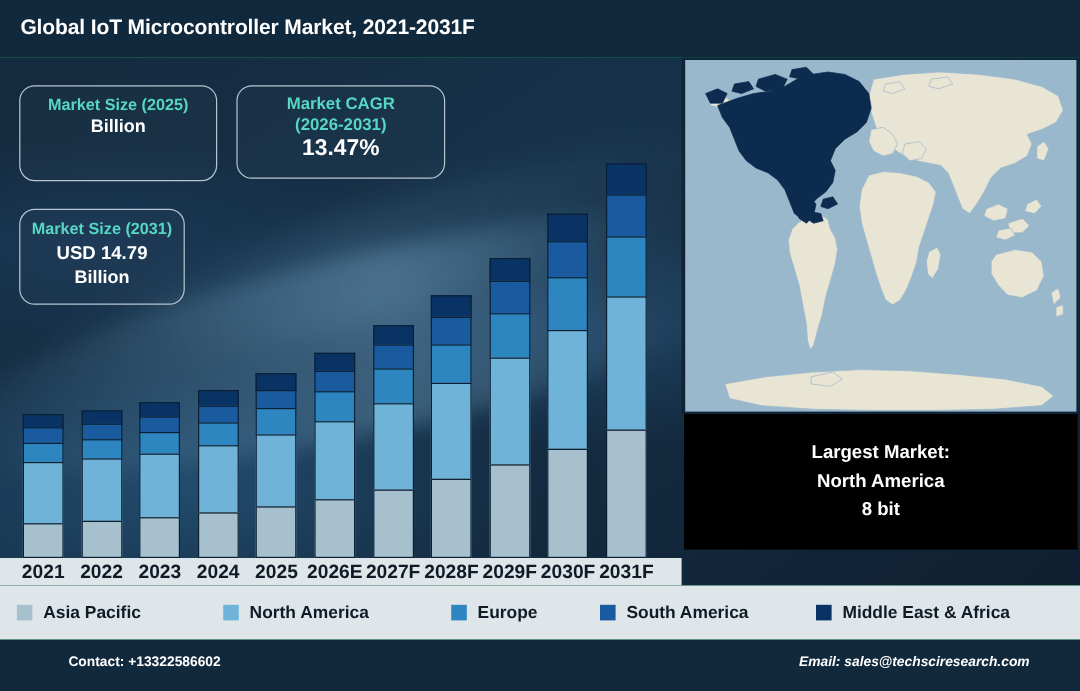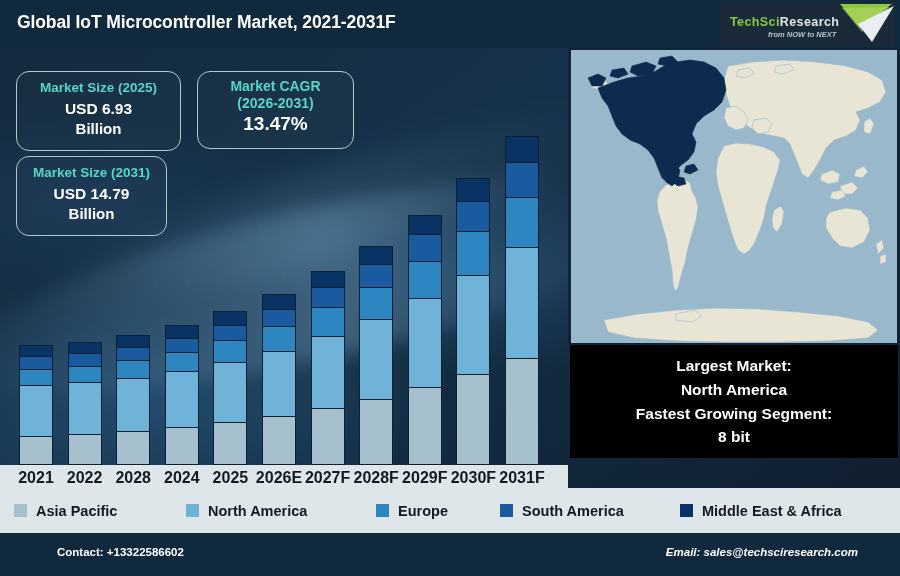--- a/index.html
+++ b/index.html
@@ -92,22 +92,22 @@
   
   .card {
     position: absolute;
     border: 1px solid #b8c6d2;
     border-radius: 13px;
     background: rgba(255,255,255,0.02);
     text-align: center;
     z-index: 5;
   }
   .card-2025 { left: 16px; top: 23px;  width: 165px; height: 80px; }
-  .card-cagr { left: 197px; top: 23px; width: 157px; height: 78px; }
-  .card-2031 { left: 16px; top: 108px; width: 151px; height: 80px; }
+  .card-cagr { left: 197px; top: 23px; width: 174px; height: 78px; }
+  .card-2031 { left: 16px; top: 126px; width: 138px; height: 80px; }
 
   .card-label {
     color: #57d6c4;
     font-size: 13.5px;
     font-weight: bold;
     line-height: 1.18;
     margin-top: 8px;
   }
   .card-cagr .card-label { margin-top: 6px; font-size: 14px; }
   .card-value {
@@ -260,29 +260,20 @@
     text-align: center;
   }
 </style>
 </head>
 <body>
 
 <div class="infographic">
 
   <div class="header">
     <div class="header-title">Global IoT Microcontroller Market, 2021-2031F</div>
-    <div class="logo-box">
-      <svg class="logo-swoosh" viewBox="0 0 175 44">
-        <polygon points="120,2 172,2 140,26" fill="#8dc63f"></polygon>
-        <polygon points="122,6 170,5 142,30" fill="#b8d96a" opacity="0.55"></polygon>
-        <polygon points="138,22 174,4 152,40" fill="#e8eef2"></polygon>
-      </svg>
-      <div class="logo-text"><span class="logo-tech">TechSci</span><span class="logo-research">Research</span></div>
-      <div class="logo-tag">from NOW to NEXT</div>
-    </div>
   </div>
 
   <div class="stage">
     <div class="glow-streak"></div>
     <div class="glow-streak2"></div>
 
     <div class="chart" id="chart">
         <div class="bar-group" style="left: 19px;">
           <div class="bar" style="height: 119.677px;">
             <div class="seg" style="height: 28.6957px; background: rgb(166, 192, 206);"></div>
@@ -380,34 +371,33 @@
             <div class="seg" style="height: 50.4956px; background: rgb(46, 134, 193);"></div>
             <div class="seg" style="height: 34.9243px; background: rgb(26, 91, 160);"></div>
             <div class="seg" style="height: 25.8039px; background: rgb(10, 51, 101);"></div>
           </div>
         </div>
       </div>
 
     <div class="axis" id="axis">
         <div class="axis-label" style="left: 6px; width: 60px;">2021</div>
         <div class="axis-label" style="left: 54.6px; width: 60px;">2022</div>
-        <div class="axis-label" style="left: 103.2px; width: 60px;">2028</div>
+        <div class="axis-label" style="left: 103.2px; width: 60px;">2023</div>
         <div class="axis-label" style="left: 151.8px; width: 60px;">2024</div>
         <div class="axis-label" style="left: 200.4px; width: 60px;">2025</div>
         <div class="axis-label" style="left: 249px; width: 60px;">2026E</div>
         <div class="axis-label" style="left: 297.6px; width: 60px;">2027F</div>
         <div class="axis-label" style="left: 346.2px; width: 60px;">2028F</div>
         <div class="axis-label" style="left: 394.8px; width: 60px;">2029F</div>
         <div class="axis-label" style="left: 443.4px; width: 60px;">2030F</div>
         <div class="axis-label" style="left: 492px; width: 60px;">2031F</div>
       </div>
 
     <div class="card card-2025">
       <div class="card-label">Market Size (2025)</div>
-      <div class="card-value">USD 6.93</div>
       <div class="card-unit">Billion</div>
     </div>
 
     <div class="card card-cagr">
       <div class="card-label">
         <span>Market CAGR</span><br>
         <span>(2026-2031)</span>
       </div>
       <div class="card-value-big">13.47%</div>
     </div>
@@ -464,21 +454,20 @@
         <path d="M132,38 L142,36 L146,42 L138,48 L130,44 Z"></path>
         <path d="M106,128 L116,130 L118,136 L110,138 L104,134 Z"></path>
         <path d="M118,118 L126,116 L130,122 L122,126 L116,124 Z"></path>
       </g>
     </svg>
   </div>
 
   <div class="info-box">
     <div class="info-line">Largest Market:</div>
     <div class="info-line">North America</div>
-    <div class="info-line">Fastest Growing Segment:</div>
     <div class="info-line">8 bit</div>
   </div>
 
   <div class="legend" id="legend">
       <div class="legend-item" style="position: absolute; left: 14px;">
         <span class="legend-swatch" style="background: rgb(166, 192, 206);"></span>
         <span class="legend-text">Asia Pacific</span>
       </div>
       <div class="legend-item" style="position: absolute; left: 186px;">
         <span class="legend-swatch" style="background: rgb(111, 180, 216);"></span>

